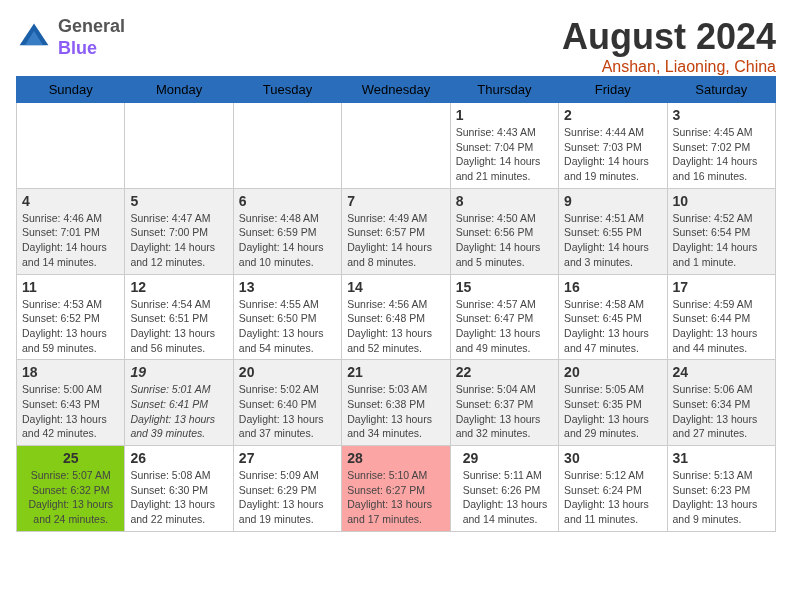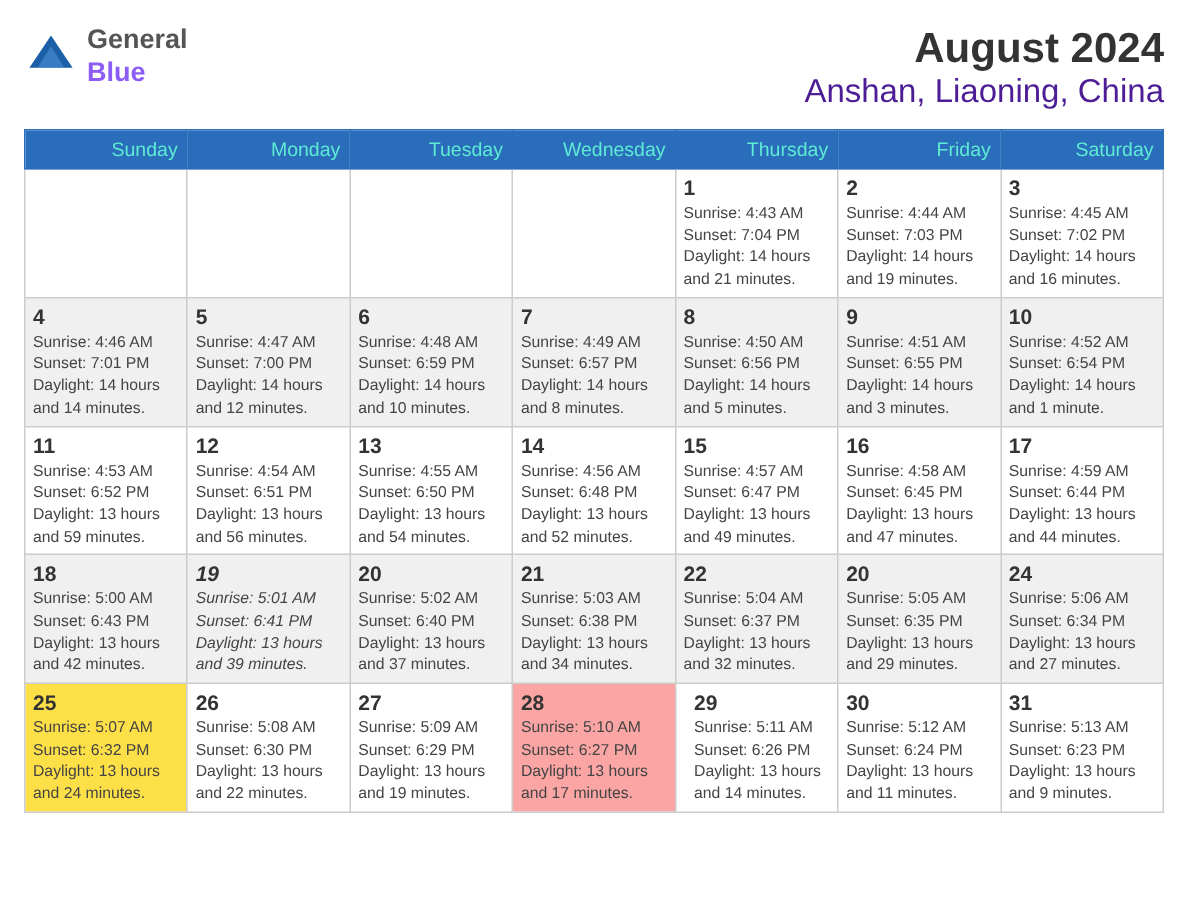--- a/index.html
+++ b/index.html
@@ -7,21 +7,20 @@
       font-family: Arial, sans-serif;
       background: #fff;
       width: 792px;
       min-height: 612px;
       padding: 16px;
     }
     .header {
       display: flex;
       justify-content: space-between;
       align-items: flex-start;
-      margin-bottom: 12px;
     }
     .logo {
       display: flex;
       align-items: center;
       gap: 6px;
     }
     .logo-text {
       font-size: 18px;
       font-weight: bold;
       line-height: 1.2;
@@ -29,37 +28,37 @@
     .logo-general { color: #555; }
     .logo-blue { color: #8b5cf6; }
     .logo-icon {
       width: 36px;
       height: 36px;
     }
     .title-block {
       text-align: right;
     }
     .main-title {
-      font-size: 28px;
+      font-size: 36px;
       font-weight: bold;
       color: #333;
     }
     .subtitle {
-      font-size: 22px;
-      color: #4c1d95;
+      font-size: 16px;
+      color: #c2410c;
     }
     .calendar {
       width: 100%;
       border-collapse: collapse;
       font-size: 11px;
     }
     .calendar th {
       background-color: #2a6ebb;
-      color: #5eead4;
-      text-align: right;
+      color: #000000;
+      text-align: center;
       padding: 5px 6px;
       font-size: 13px;
       font-weight: normal;
       border: 1px solid #2a6ebb;
     }
     .calendar td {
       vertical-align: top;
       padding: 4px 5px;
       border: 1px solid #ccc;
       width: calc(100% / 7);
@@ -223,21 +222,21 @@
         <td style="background-color: rgb(240, 240, 240);">
           <span class="day-number">20</span>
           <div class="day-detail">Sunrise: 5:05 AM<br>Sunset: 6:35 PM<br>Daylight: 13 hours<br>and 29 minutes.</div>
         </td>
         <td style="background-color: rgb(240, 240, 240);">
           <span class="day-number">24</span>
           <div class="day-detail">Sunrise: 5:06 AM<br>Sunset: 6:34 PM<br>Daylight: 13 hours<br>and 27 minutes.</div>
         </td>
       </tr>
       <tr>
-        <td style="background-color: #fde047;">
+        <td style="background-color: #84cc16; text-align: center;">
           <span class="day-number">25</span>
           <div class="day-detail">Sunrise: 5:07 AM<br>Sunset: 6:32 PM<br>Daylight: 13 hours<br>and 24 minutes.</div>
         </td>
         <td style="background-color: rgb(255, 255, 255);">
           <span class="day-number">26</span>
           <div class="day-detail">Sunrise: 5:08 AM<br>Sunset: 6:30 PM<br>Daylight: 13 hours<br>and 22 minutes.</div>
         </td>
         <td style="background-color: rgb(255, 255, 255);">
           <span class="day-number">27</span>
           <div class="day-detail">Sunrise: 5:09 AM<br>Sunset: 6:29 PM<br>Daylight: 13 hours<br>and 19 minutes.</div>

